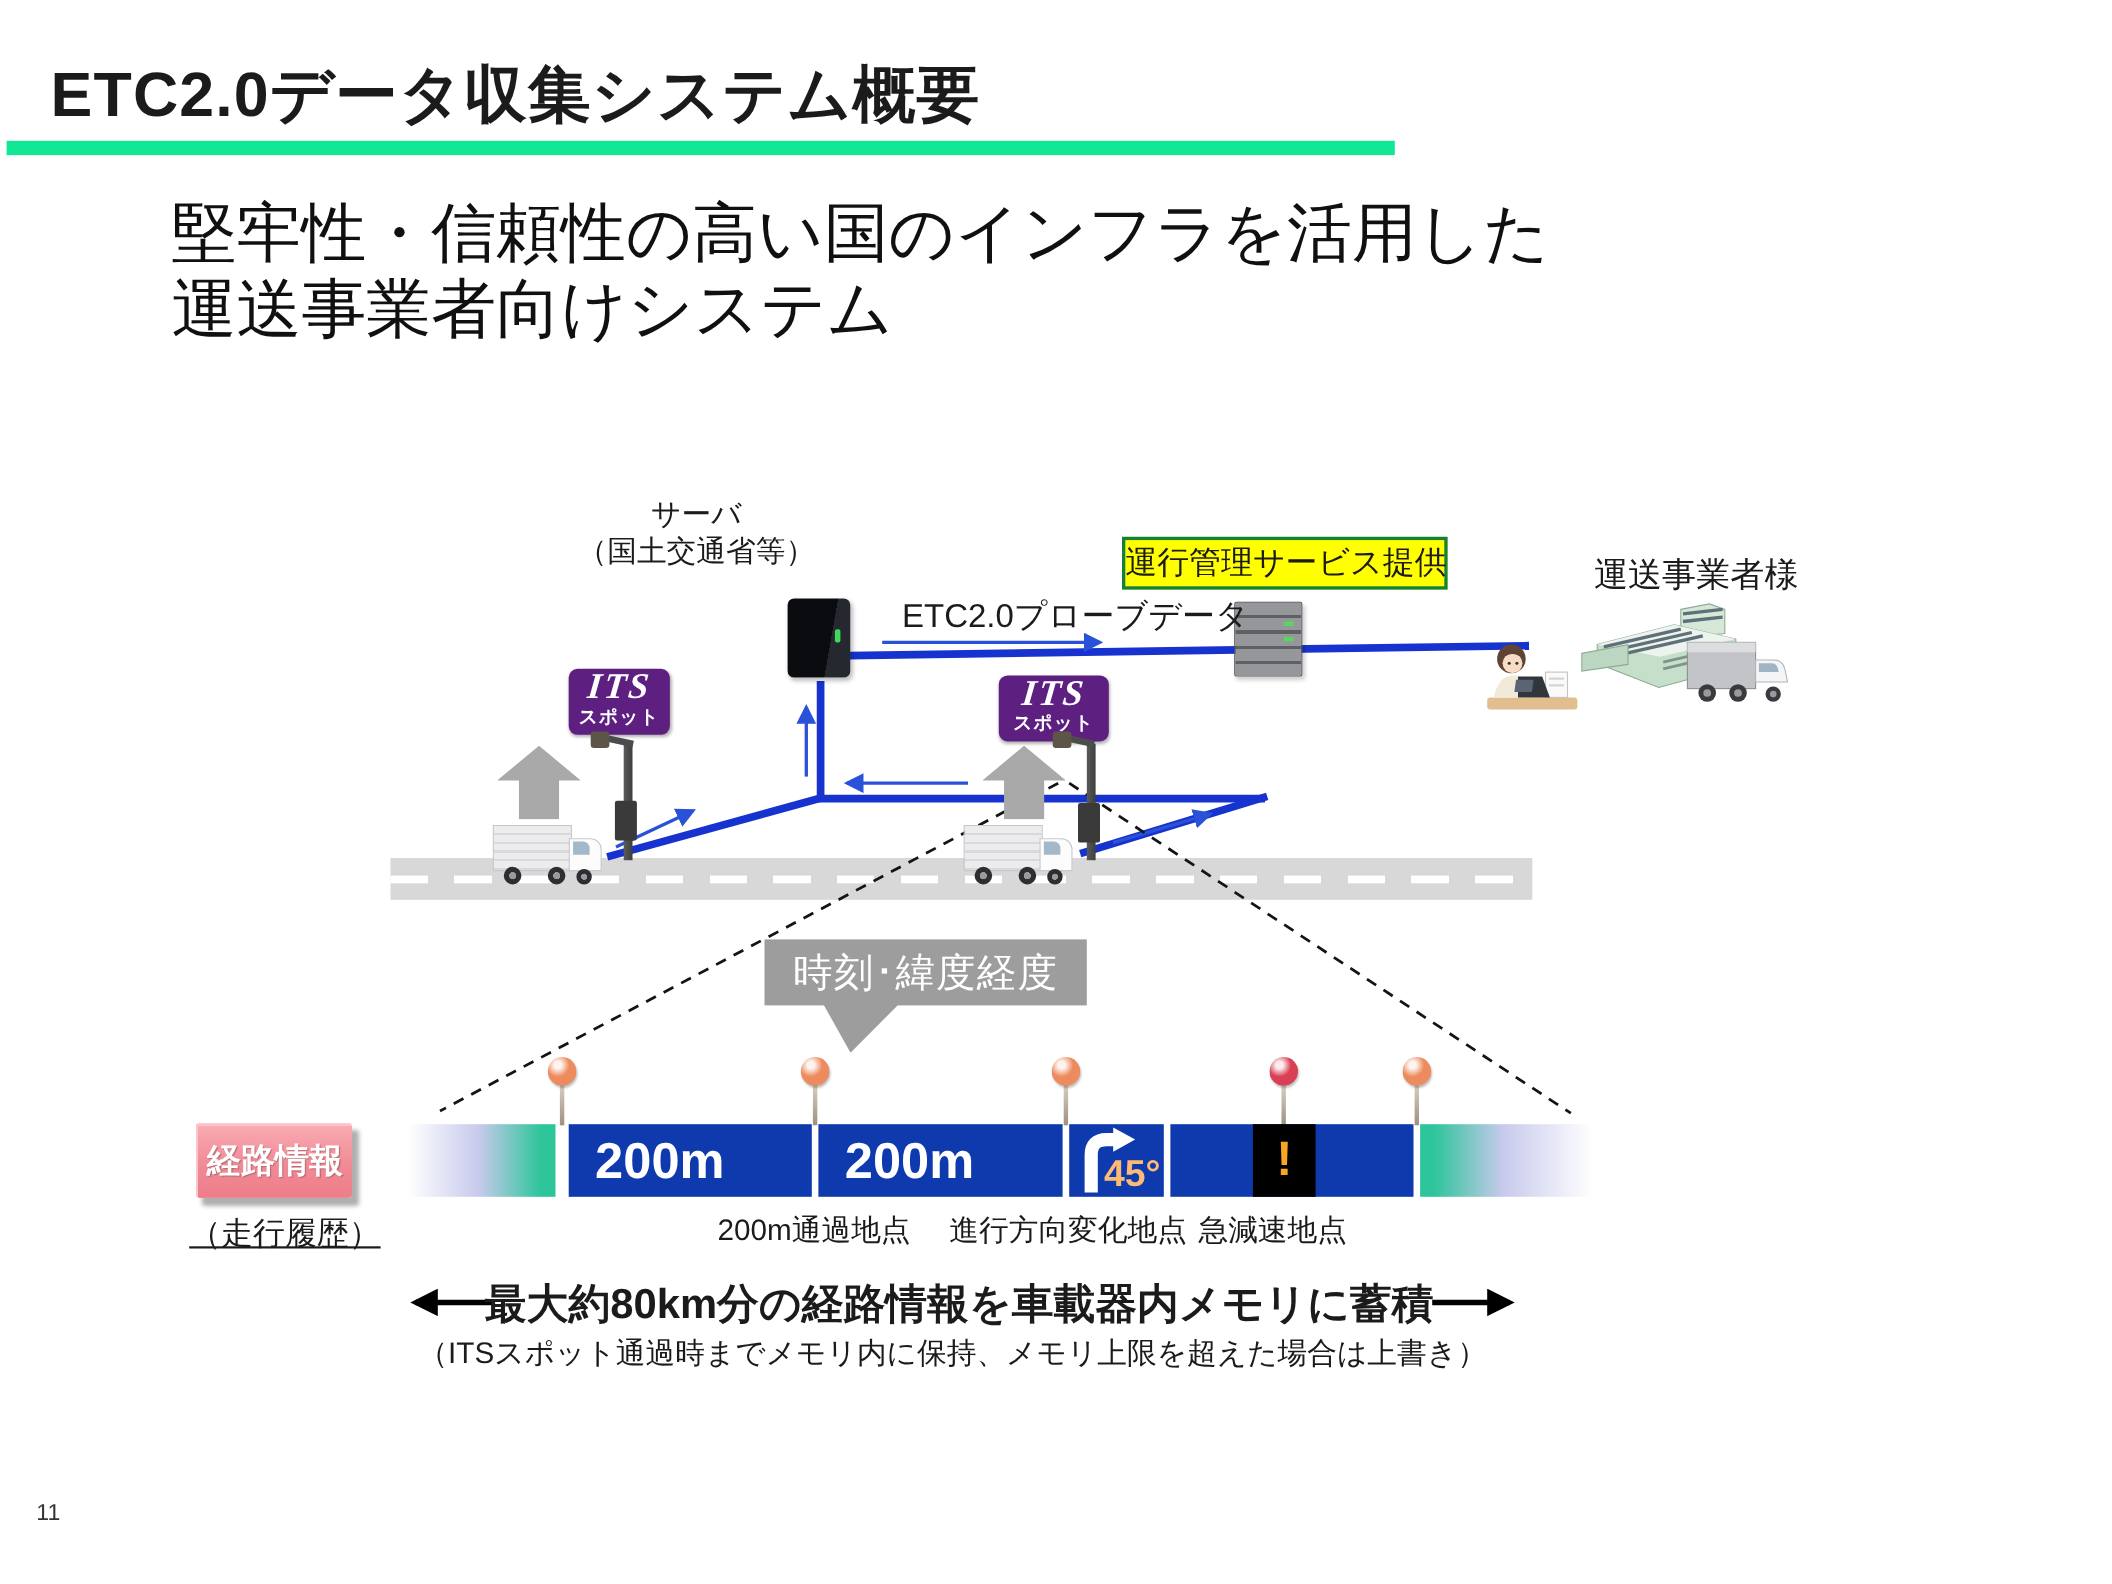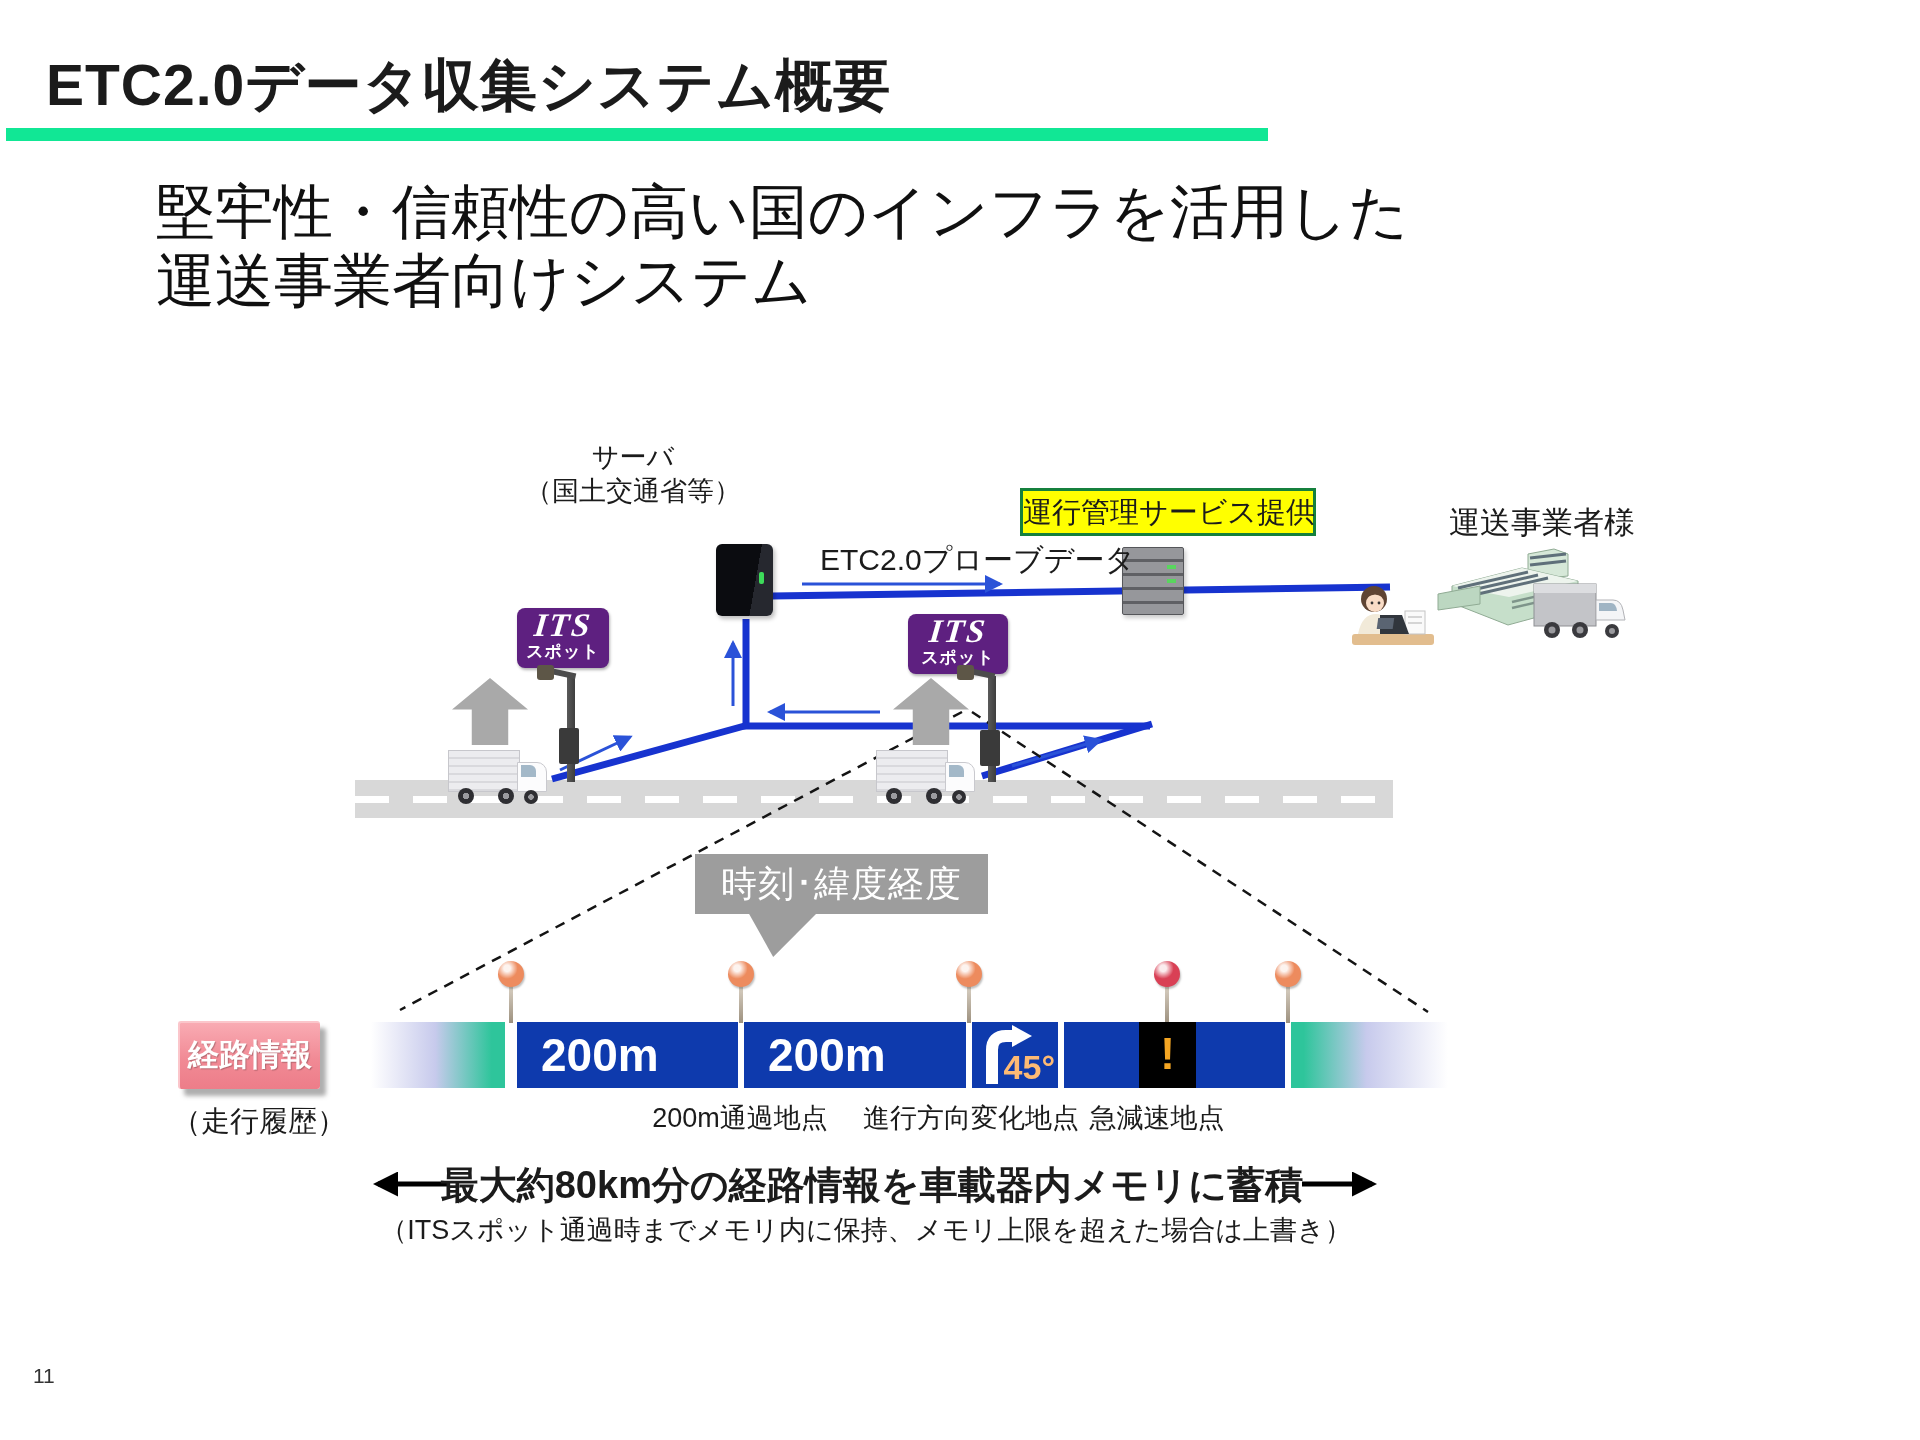--- a/index.html
+++ b/index.html
@@ -12,21 +12,21 @@
   html,body{margin:0;padding:0;background:#e8e8e8;}
   #stage{position:relative;width:1920px;height:1440px;background:#ffffff;overflow:hidden;
          font-family:"Liberation Sans","DejaVu Sans",sans-serif;color:var(--ink);}
   .abs{position:absolute;}
   
   .title{left:46px;top:48px;font-size:57px;font-weight:bold;letter-spacing:1px;z-index:4;}
   .title-bar{left:6px;top:128px;width:1262px;height:13px;background:var(--accent-green);z-index:4;}
   .subtitle{left:156px;top:178px;font-family:"Liberation Serif","DejaVu Serif",serif;
             font-size:59px;line-height:69px;color:#101010;z-index:4;white-space:nowrap;}
   
-  .server-label{left:633px;top:440px;transform:translateX(-50%);text-align:center;
+  .server-label{left:633px;top:450px;transform:translateX(-50%);text-align:center;
                 font-size:27px;line-height:34px;z-index:4;white-space:nowrap;}
   .probe-label{left:820px;top:540px;font-size:30px;z-index:4;white-space:nowrap;}
   .service-box{left:1020px;top:488px;width:296px;height:48px;background:var(--highlight-yellow);
                border:3px solid #15803d;box-sizing:border-box;z-index:4;text-align:center;
                font-size:29px;line-height:42px;white-space:nowrap;}
   .company-label{left:1542px;top:502px;transform:translateX(-50%);font-size:31px;z-index:4;white-space:nowrap;}
   
   .server-tower{left:716px;top:544px;width:57px;height:72px;border-radius:6px;z-index:3;
       background:linear-gradient(100deg,#0b0c10 0 66%,#26282f 66% 100%);box-shadow:2px 3px 4px rgba(0,0,0,.25);}
   .server-tower .led{position:absolute;right:9px;top:28px;width:5px;height:12px;background:#3ddb5a;border-radius:2px;}
@@ -81,21 +81,21 @@
   .seg-turn .deg{position:absolute;right:3px;bottom:1px;font-size:34px;color:#fdba74;font-weight:bold;}
   .seg-ev{left:1064px;width:221px;}
   .ev-black{position:absolute;left:75px;top:0;width:57px;height:66px;background:#000;text-align:center;}
   .ev-black .ex{font-size:44px;line-height:64px;color:var(--warn-orange);font-weight:bold;}
   
   .route-box{left:178px;top:1021px;width:142px;height:68px;z-index:3;border-radius:3px;
      background:linear-gradient(180deg,#f9abb3 0%,#f18a95 55%,#ed7d89 100%);
      border-top:2px solid #fbc6cb;border-left:2px solid #fbc6cb;box-sizing:border-box;
      box-shadow:6px 7px 4px rgba(110,110,110,.55);color:#fff;font-weight:bold;font-size:31px;
      text-align:center;line-height:64px;text-shadow:1px 1px 1px rgba(0,0,0,.25);}
-  .route-sub{left:172px;top:1102px;font-size:29px;z-index:3;white-space:nowrap;}
+  .route-sub{left:172px;top:1102px;font-size:29px;z-index:3;white-space:nowrap;text-decoration:underline;}
   .pt-label{top:1100px;transform:translateX(-50%);font-size:27px;z-index:3;white-space:nowrap;}
   
   .note-bold{left:872px;top:1160px;transform:translateX(-50%);font-size:38px;font-weight:bold;z-index:4;white-space:nowrap;}
   .note-sub{left:866px;top:1212px;transform:translateX(-50%);font-size:27px;z-index:4;white-space:nowrap;}
   .page-num{left:33px;top:1364px;font-size:21px;color:#333;z-index:4;}
   
   svg.lines{position:absolute;left:0;top:0;z-index:2;pointer-events:none;}
   .l-thick{stroke:var(--line-blue);stroke-width:7;fill:none;}
   .l-thin{stroke:var(--thin-blue);stroke-width:3;fill:none;}
   .l-dash{stroke:#141414;stroke-width:2.5;fill:none;stroke-dasharray:10 8;}

